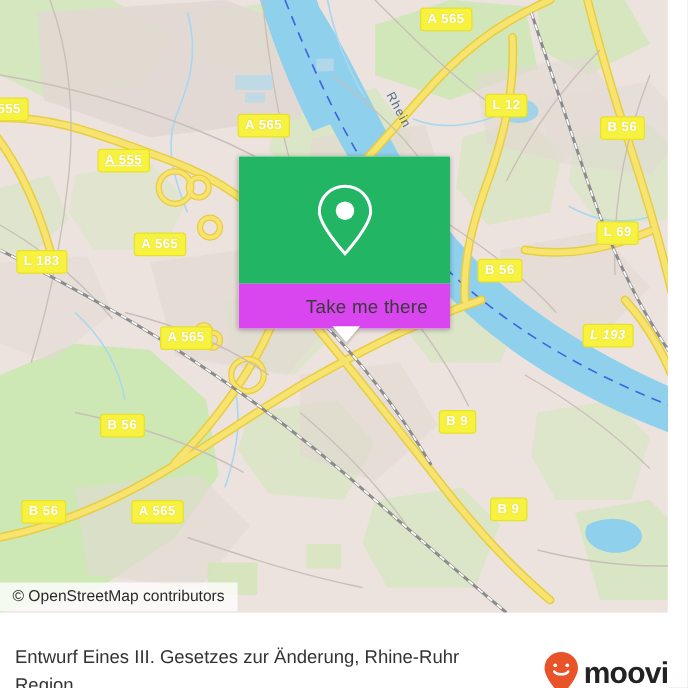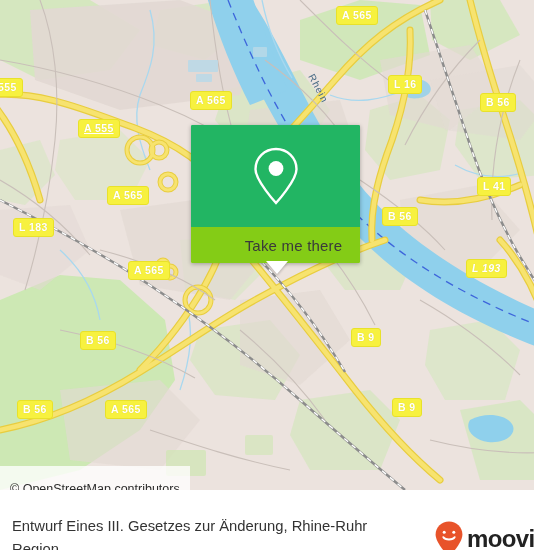--- a/index.html
+++ b/index.html
@@ -45,39 +45,39 @@
     position:absolute;left:191px;top:125px;width:169px;
     box-shadow:0 1px 4px rgba(0,0,0,.30);
     border-radius:1px;overflow:hidden;
     background:#ffffff;
   }
   .popup-top{
     height:102px;background:#22b563;
     display:flex;align-items:center;justify-content:center;
   }
   .popup-bar{
-    height:36px;background:#84cc16;
+    height:36px;background:#d946ef;
     display:flex;align-items:center;justify-content:center;padding-left:36px;
   }
   .popup-bar span{
     color:#3a3a3a;font-size:15px;letter-spacing:.2px;
   }
   .popup-tail{
     position:absolute;left:266px;top:261px;width:0;height:0;
     border-left:11px solid transparent;
     border-right:11px solid transparent;
     border-top:13px solid #ffffff;
     filter:drop-shadow(0 2px 1px rgba(0,0,0,.18));
   }
 
   
   .attrib{
     position:absolute;left:0;top:466px;
     background:rgba(255,255,255,.78);
-    padding:16px 10px 5px 10px;
+    padding:4px 10px 5px 10px;
     font-size:12.5px;color:#2b2b2b;
     white-space:nowrap;
   }
 
   
   .footer{
     position:absolute;left:0;top:490px;width:550px;height:60px;
     background:#ffffff;
     display:flex;align-items:flex-start;margin-top:16px;
   }
@@ -249,29 +249,29 @@
         </g>
         <g fill="#cfe6b2">
           <rect x="166" y="450" width="40" height="26" rx="2" opacity=".7"></rect>
           <rect x="245" y="435" width="28" height="20" rx="2" opacity=".6"></rect>
         </g>
       </g>
     </svg>
 
     <div id="shield-layer">
         <div class="shield" style="left: 336px; top: 6px;">A 565</div>
-        <div class="shield" style="left: 388px; top: 75px;">L 16</div>
+        <div class="shield" style="left: 388px; top: 75px;">L 12</div>
         <div class="shield" style="left: 480px; top: 93px;">B 56</div>
         <div class="shield" style="left: 190px; top: 91px;">A 565</div>
         <div class="shield" style="left: 78px; top: 119px; text-decoration: underline;">A 555</div>
         <div class="shield" style="left: -8px; top: 78px;">555</div>
         <div class="shield" style="left: 107px; top: 186px;">A 565</div>
-        <div class="shield" style="left: 13px; top: 218px;">L 183</div>
+        <div class="shield" style="left: 13px; top: 200px;">L 183</div>
         <div class="shield" style="left: 382px; top: 207px;">B 56</div>
-        <div class="shield" style="left: 477px; top: 177px;">L 41</div>
+        <div class="shield" style="left: 477px; top: 177px;">L 69</div>
         <div class="shield" style="left: 128px; top: 261px;">A 565</div>
         <div class="shield" style="left: 466px; top: 259px; font-style: italic;">L 193</div>
         <div class="shield" style="left: 351px; top: 328px;">B 9</div>
         <div class="shield" style="left: 80px; top: 331px;">B 56</div>
         <div class="shield" style="left: 392px; top: 398px;">B 9</div>
         <div class="shield" style="left: 17px; top: 400px;">B 56</div>
         <div class="shield" style="left: 105px; top: 400px;">A 565</div>
       </div>
 
     <div class="river-label" style="left:316px;top:72px;transform:rotate(62deg);transform-origin:left top;">Rhein</div>

